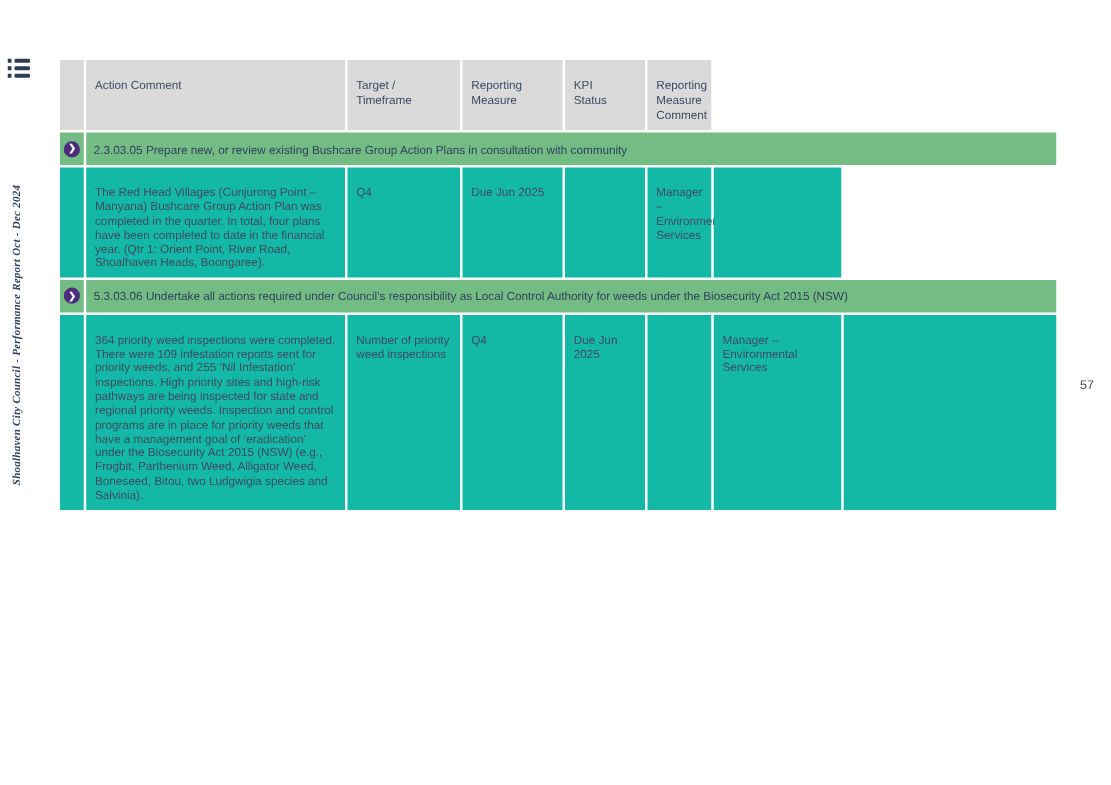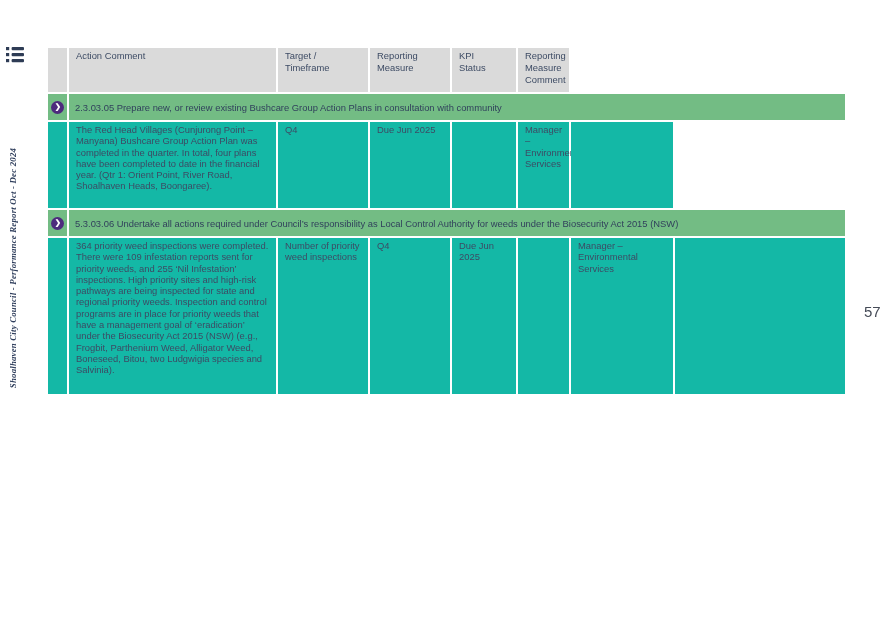--- a/index.html
+++ b/index.html
@@ -15,38 +15,38 @@
                 transform:rotate(-90deg); text-align:center;
                 font-family:"Liberation Serif", serif; font-style:italic; font-weight:bold;
                 font-size:8.8px; color:#2f3e5c; letter-spacing:0.2px; white-space:nowrap; }
 
   
   .rpt-table { position:absolute; left:48px; top:48px; width:797px; }
   .trow { display:grid; grid-template-columns:19px 207px 90px 80px 64px 51px 102px 170px;
           column-gap:2px; margin-bottom:2px; }
   .trow.banner { grid-template-columns:19px 1fr; }
 
-  .cell { font-size:9.4px; line-height:11.3px; color:#3d4b64; padding:2px 7px 6px 7px; }
+  .cell { font-size:9.4px; line-height:11.3px; color:#3d4b64; padding:14px 7px 6px 7px; }
   .header .cell { background:#dadada; min-height:36px; font-weight:500; line-height:12px; }
   .hl { display:block; }
   .hgap .hl + .hl { margin-top:7px; }
 
   .banner .bcell { background:#73bc84; min-height:26px; }
   .banner .btext { display:flex; align-items:center; padding:3px 6px;
                    font-size:9.4px; font-weight:500; color:#31415c; }
   .banner .icon-col { display:flex; align-items:center; justify-content:center; }
   .chev { width:13px; height:13px; border-radius:50%; background:#4d2b7d; color:#ffffff;
           display:flex; align-items:center; justify-content:center; cursor:pointer; }
   .chev span { font-size:7.5px; font-weight:bold; line-height:1; transform:translateX(0.3px); }
 
   .data .cell { background:#14b8a6; }
   .data.row-a { min-height:86px; }
   .data.row-b { min-height:156px; }
 
-  .page-num { position:absolute; left:864px; top:303px; font-size:15px; color:#454b57; }
+  .page-num { position:absolute; left:864px; top:303px; font-size:10px; color:#454b57; }
 </style>
 </head>
 <body>
 
 <div class="page">
 
   <div class="toc-btn">
     <span>
       <svg width="18" height="18" viewBox="0 0 18 18">
         <g fill="#2e3c55">

